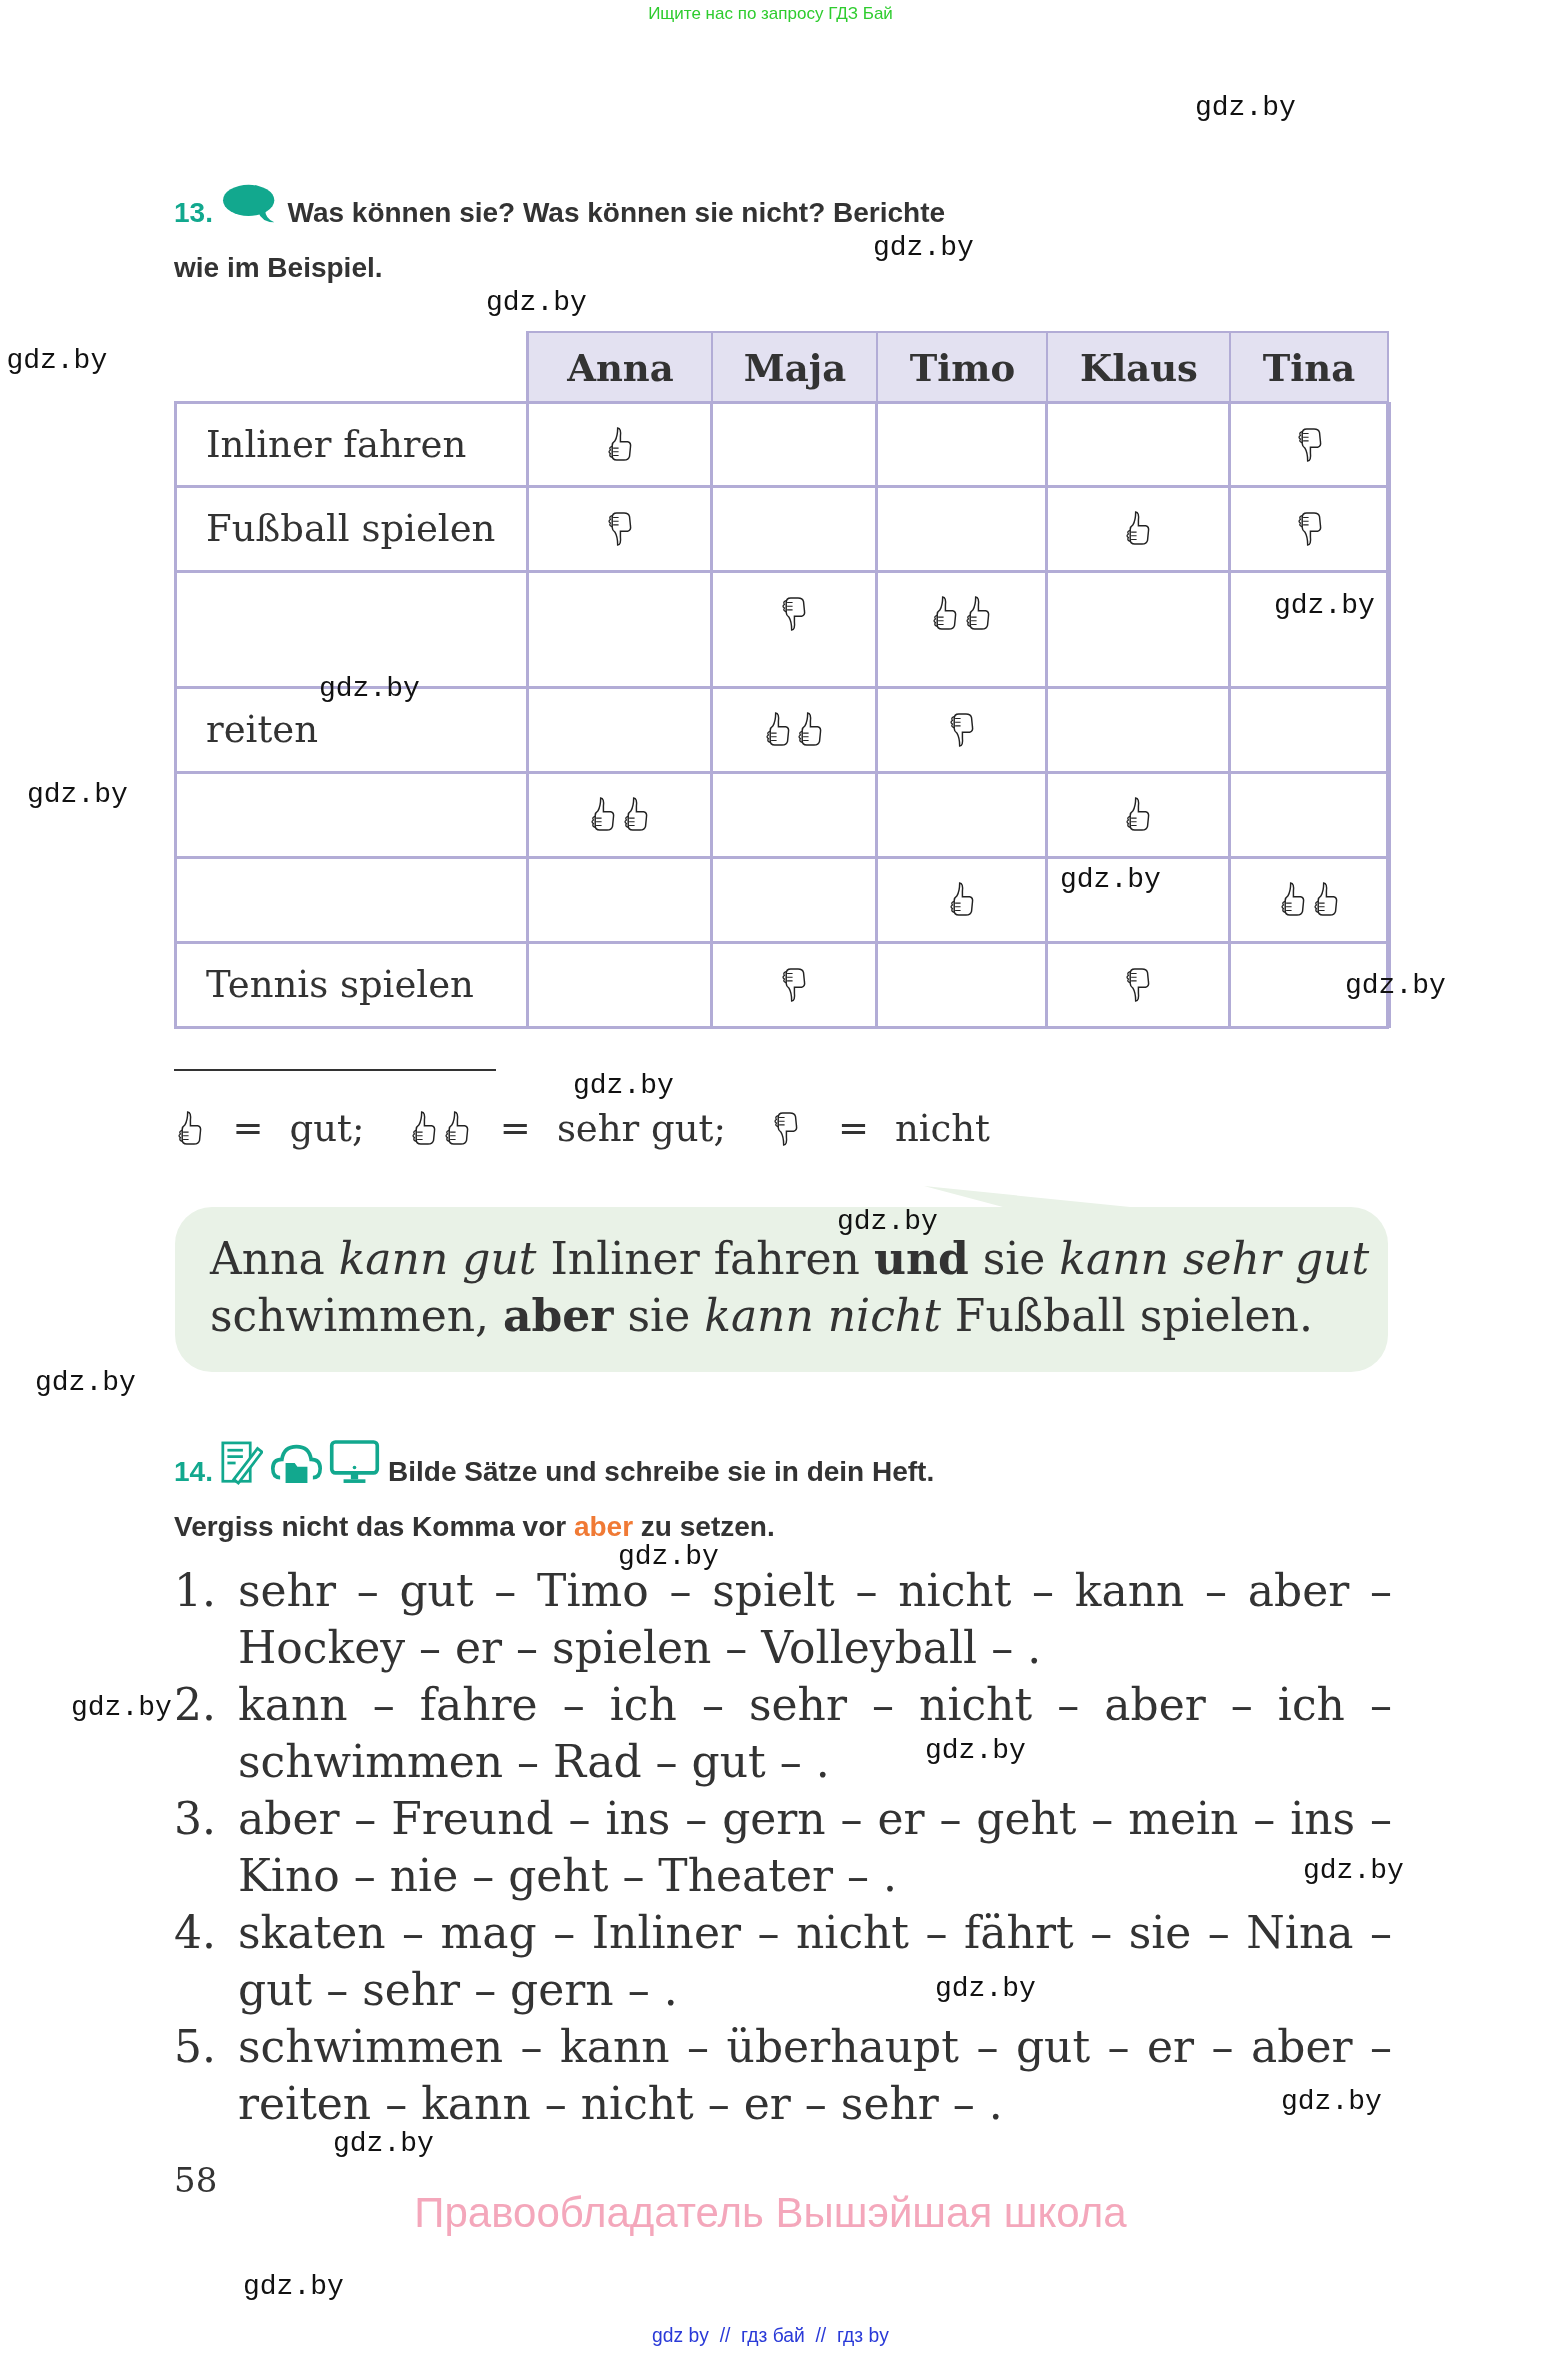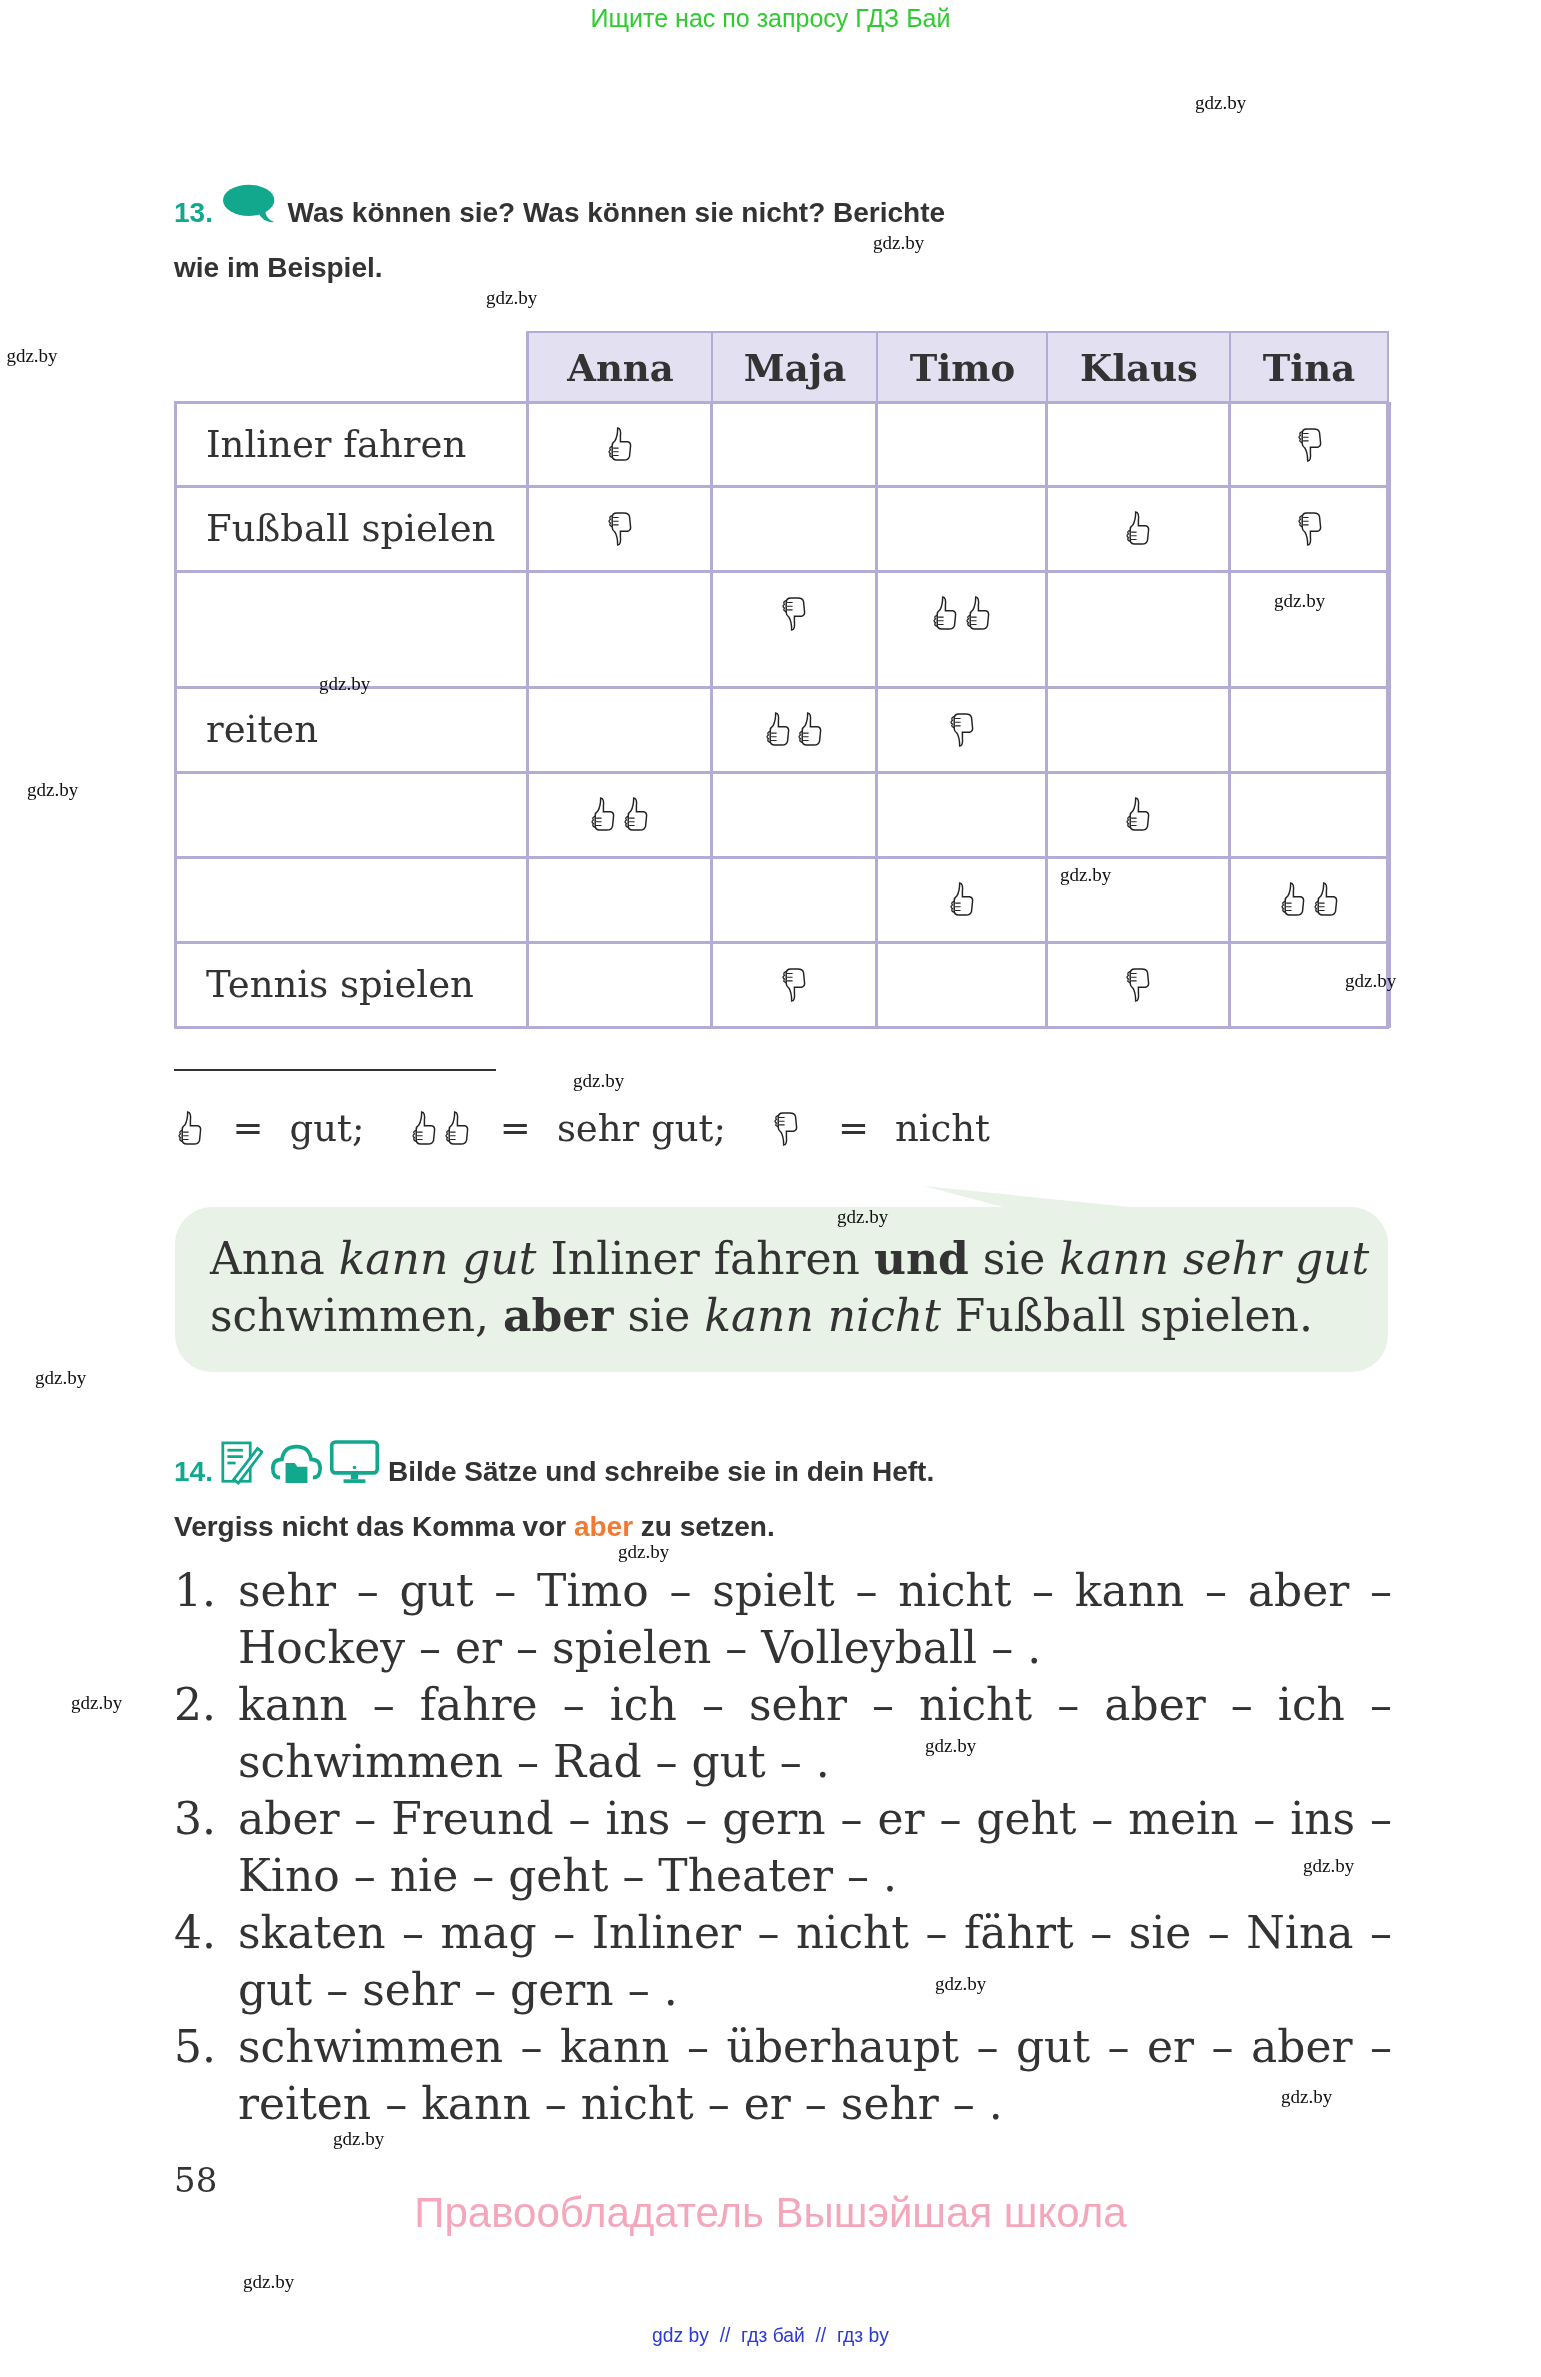--- a/index.html
+++ b/index.html
@@ -1,20 +1,20 @@
 <!DOCTYPE html>
 <html style="font-size:14.7px"><head>
 <meta charset="utf-8">
 <style>
   html, body { margin:0; padding:0; background:#ffffff; }
   body { width:1541px; height:2377px; position:relative; overflow:hidden; color:#333333; }
   .abs { position:absolute; }
   .sans { font-family:"Liberation Sans", "DejaVu Sans", sans-serif; }
-  .top-banner { left:0; width:1541px; top:3.7px; text-align:center; font-size:25px; color:#2ecc2e; }
-  .wm { font-family:Liberation Serif, serif; font-size:19px; color:#111; white-space:nowrap; }
+  .top-banner { left:0; width:1541px; top:3.7px; text-align:center; font-size:17px; color:#2ecc2e; }
+  .wm { font-family:Liberation Mono, monospace; font-size:28px; color:#111; white-space:nowrap; }
   .ex-head { left:174px; width:1218px; font-weight:bold; font-size:28px; line-height:51px; color:#333; }
   .ex-num { color:#12a88e; }
   .hl-orange { color:#f07a35; }
   .ic { display:inline-block; vertical-align:-3.7px; }
   
   .tbl { left:174px; top:331px; width:1215px; height:696px; }
   .tbl .cell { position:absolute; box-sizing:border-box; }
   .hdr { background:#e3e1f1; border:2.8px solid #b2acd6; font-family:"DejaVu Serif", serif; font-weight:bold; font-size:37px; color:#333; display:flex; align-items:center; justify-content:center; }
   .rowlabel { font-family:"DejaVu Serif", serif; font-size:37px; color:#333; padding-left:32px; line-height:44px; display:flex; align-items:center; }
   .gl { position:absolute; background:#b2acd6; }

